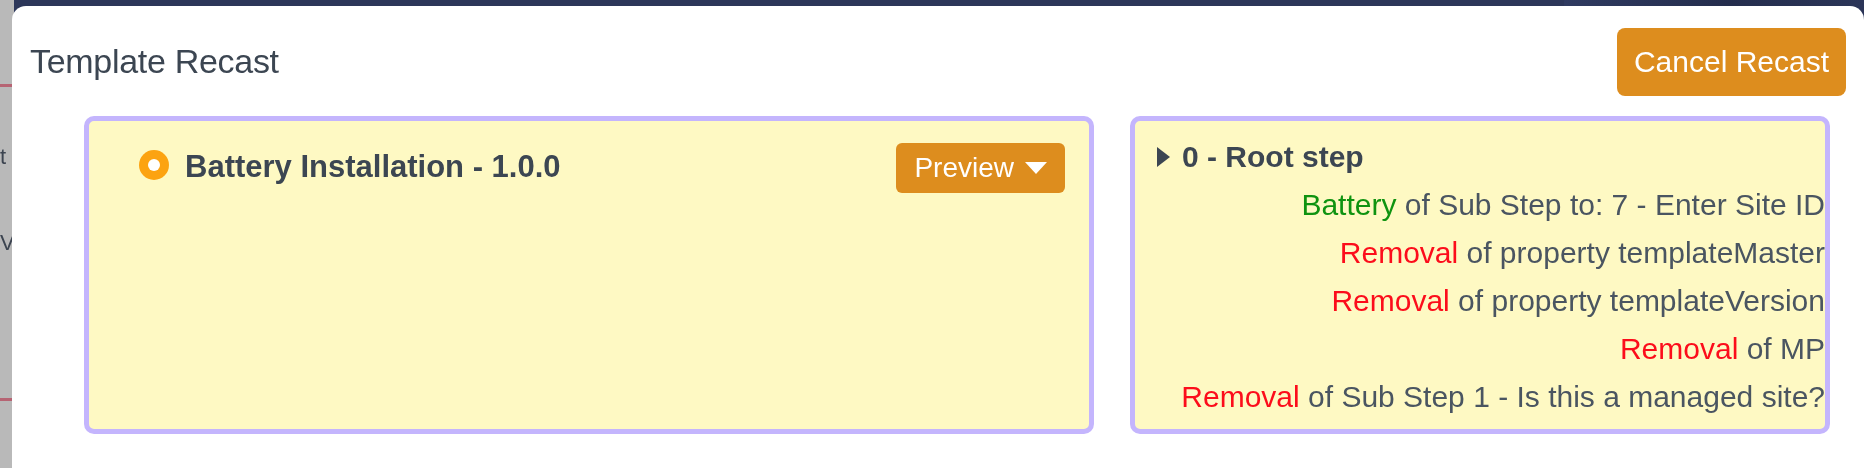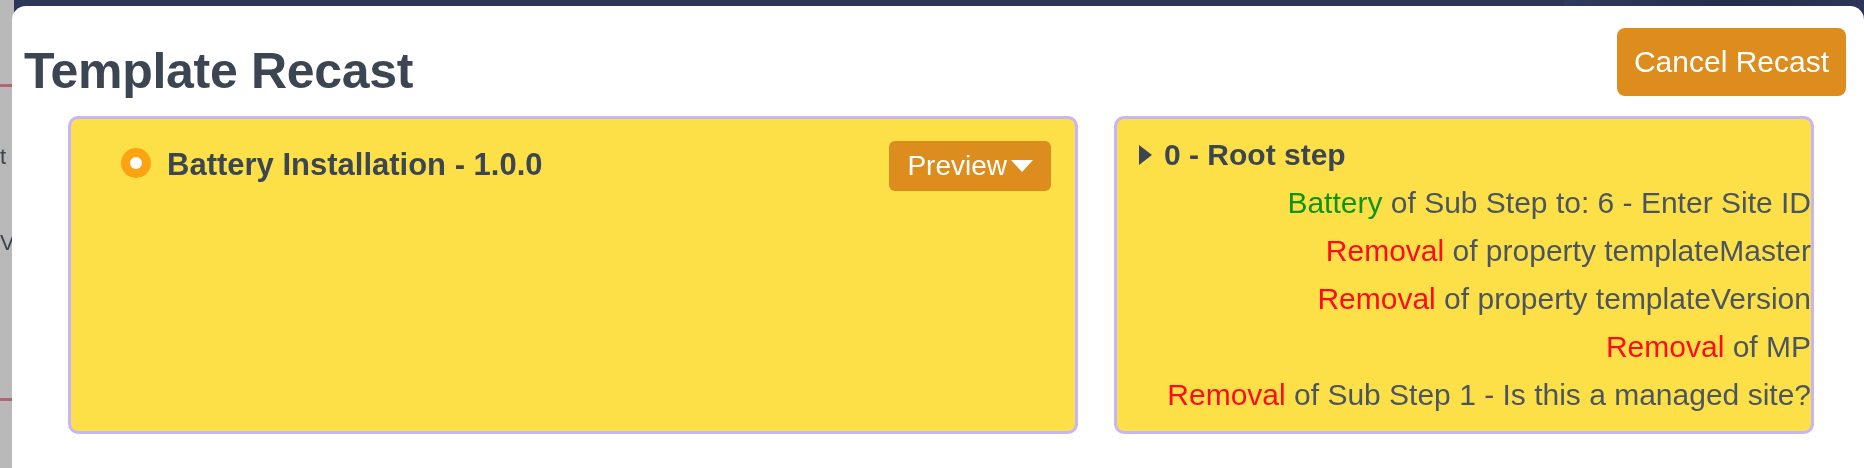--- a/index.html
+++ b/index.html
@@ -68,24 +68,24 @@
   #modal-header {
     position: absolute;
     left: 0;
     top: 0;
     width: 100%;
     height: 104px;
   }
 
   #page-title {
     position: absolute;
-    left: 12px;
+    left: 18px;
     top: 36px;
-    font-size: 50px;
-    font-weight: bold;
+    font-size: 34px;
+    font-weight: normal;
     color: #3c4652;
     letter-spacing: -0.3px;
     white-space: nowrap;
   }
 
   #cancel-recast-button {
     position: absolute;
     right: 18px;
     top: 22px;
     height: 68px;
@@ -104,24 +104,25 @@
   #content-area {
     position: absolute;
     left: 0;
     top: 104px;
     width: 100%;
     bottom: 0;
   }
 
   .card {
     position: absolute;
-    background: #fde047;
-    border: 3px solid #c4b5fd;
+    background: #fef9c3;
+    border: 5px solid #c4b5fd;
     border-radius: 10px;
     box-sizing: border-box;
+    margin-left: 16px;
   }
 
   #template-card {
     left: 56px;
     top: 6px;
     width: 1010px;
     height: 318px;
   }
 
   #template-row {
@@ -171,21 +172,21 @@
     padding: 0 18px;
     background: #dd8d1e;
     color: #ffffff;
     border: none;
     border-radius: 6px;
     font-family: "Liberation Sans", sans-serif;
     font-size: 28px;
     cursor: pointer;
     display: flex;
     align-items: center;
-    gap: 4px;
+    gap: 11px;
     white-space: nowrap;
   }
 
   #preview-caret {
     width: 0;
     height: 0;
     border-left: 11px solid transparent;
     border-right: 11px solid transparent;
     border-top: 12px solid #ffffff;
     display: inline-block;
@@ -270,21 +271,21 @@
     </div>
 
     <div id="changes-card" class="card">
 
       <div class="change-line" id="root-step-row">
         <span id="root-step-caret"></span>
         <span id="root-step-label">0 - Root step</span>
       </div>
 
       <div class="change-line">
-        <span class="tag-addition">Battery</span><span class="change-rest"> of Sub Step to: 6 - Enter Site ID</span>
+        <span class="tag-addition">Battery</span><span class="change-rest"> of Sub Step to: 7 - Enter Site ID</span>
       </div>
 
       <div class="change-line">
         <span class="tag-removal">Removal</span><span class="change-rest"> of property templateMaster</span>
       </div>
 
       <div class="change-line">
         <span class="tag-removal">Removal</span><span class="change-rest"> of property templateVersion</span>
       </div>
 

